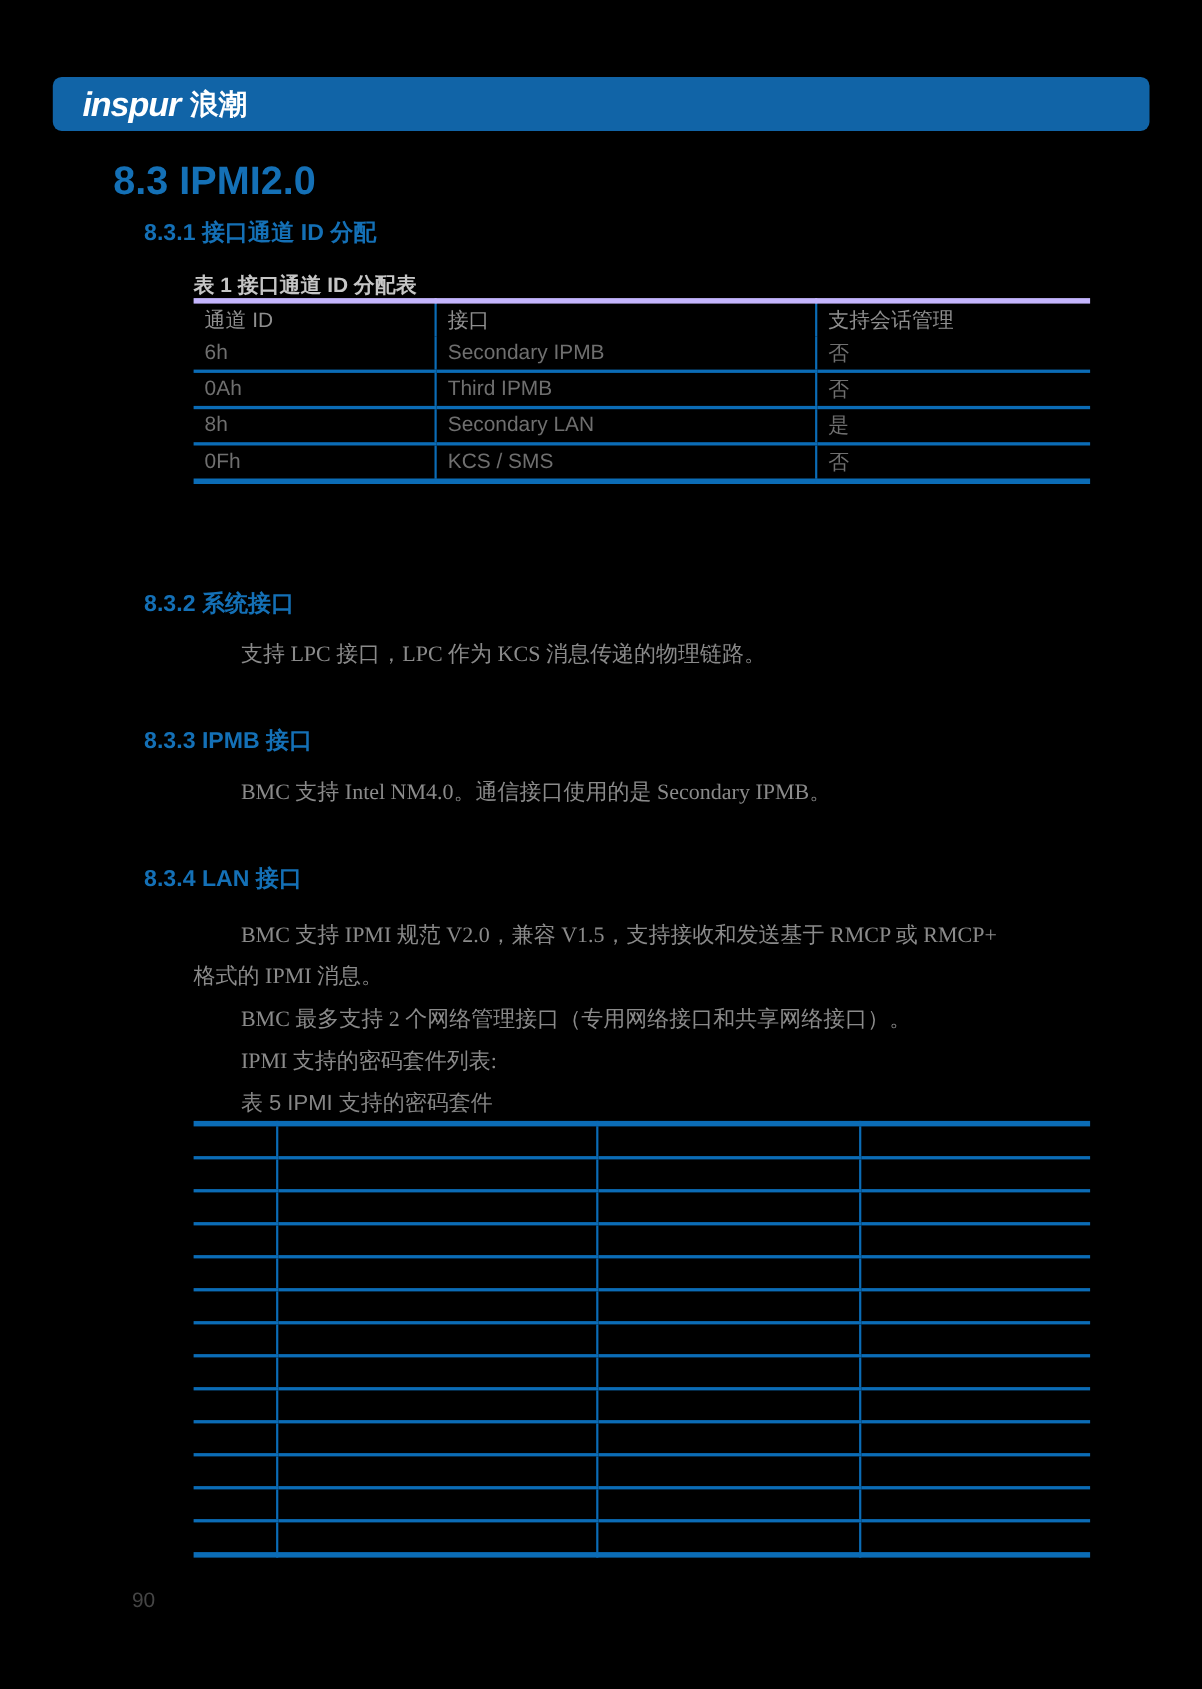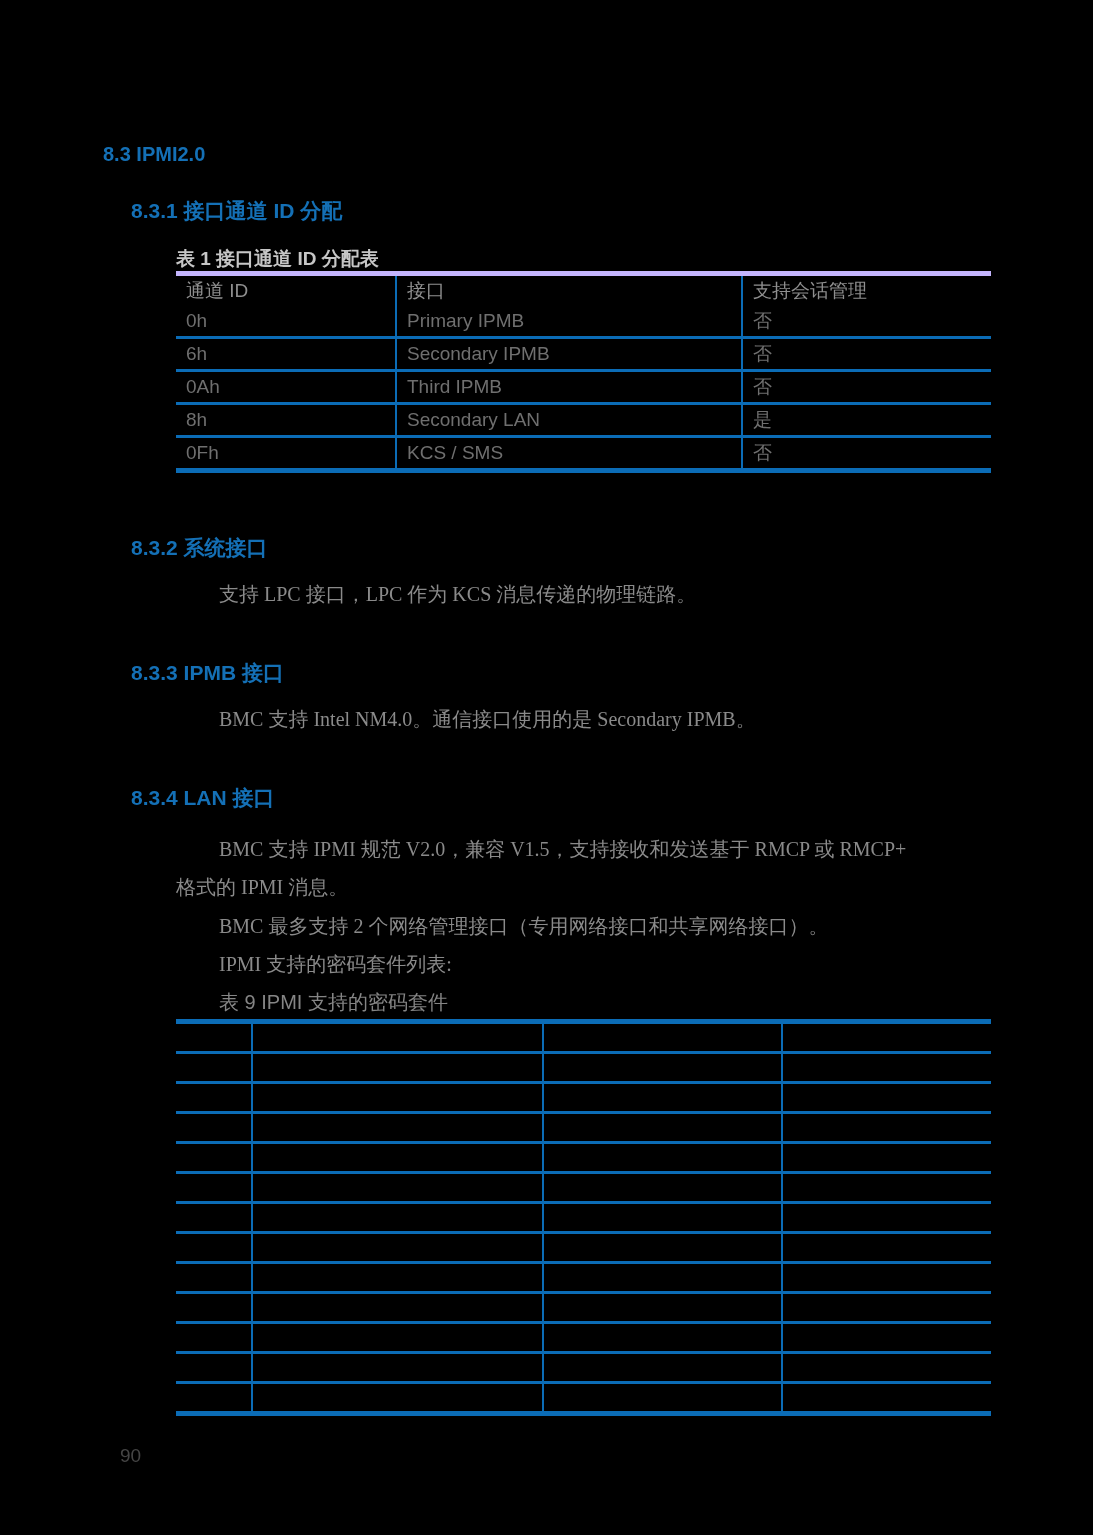--- a/index.html
+++ b/index.html
@@ -15,21 +15,21 @@
     display:flex;align-items:center;padding-left:27px;box-sizing:border-box;
   }
   .logo-latin{
     color:#fff;font-size:31px;font-weight:bold;font-style:italic;
     letter-spacing:-1px;line-height:1;
   }
   .logo-cjk{
     color:#fff;font-size:26px;font-weight:bold;line-height:1;margin-left:9px;
   }
   
-  .h1{left:103px;top:143px;color:#1470b6;font-size:20px;font-weight:bold;}
+  .h1{left:103px;top:143px;color:#1470b6;font-size:36px;font-weight:bold;}
   .h2{color:#1470b6;font-size:21px;font-weight:bold;left:131px;}
   .h2-831{top:197px;}
   .h2-832{top:534px;}
   .h2-833{top:659px;}
   .h2-834{top:784px;}
   
   .caption1{left:176px;top:246px;color:#c6c6c6;font-size:19px;font-weight:bold;}
   .caption2{left:219px;top:989px;color:#858585;font-size:20px;}
   .body-line{color:#8a8a8a;font-size:20px;white-space:nowrap;font-family:Liberation Serif, serif;}
   .p-832{left:219px;top:581px;}
@@ -54,20 +54,24 @@
   .tbl2{border-top:5px solid #0b6cb6;border-bottom:5px solid #0b6cb6;}
   .tbl2 td{height:27px;border-bottom:3px solid #0b6cb6;}
   .tbl tr > *:nth-child(n+2){border-left:2px solid #0b6cb6;}
   .tbl tr:last-child > *{border-bottom:none;}
 </style>
 </head>
 <body>
 
 <div class="page">
 
+  <div class="abs brandbar">
+    <span class="logo-latin">inspur</span>
+    <span class="logo-cjk">浪潮</span>
+  </div>
 
   <div class="abs h1">8.3 IPMI2.0</div>
 
   <div class="abs h2 h2-831">8.3.1 接口通道 ID 分配</div>
   <div class="abs caption1">表 1 接口通道 ID 分配表</div>
 
   <table class="tbl tbl1">
     <colgroup>
         <col style="width: 220px;">
         <col style="width: 346px;">
@@ -75,25 +79,20 @@
       </colgroup>
     <thead>
       <tr>
           <th>通道 ID</th>
           <th>接口</th>
           <th>支持会话管理</th>
         </tr>
     </thead>
     <tbody>
         <tr>
-          <td>0h</td>
-          <td>Primary IPMB</td>
-          <td>否</td>
-        </tr>
-        <tr>
           <td>6h</td>
           <td>Secondary IPMB</td>
           <td>否</td>
         </tr>
         <tr>
           <td>0Ah</td>
           <td>Third IPMB</td>
           <td>否</td>
         </tr>
         <tr>
@@ -113,21 +112,21 @@
   <div class="abs body-line p-832">支持 LPC 接口，LPC 作为 KCS 消息传递的物理链路。</div>
 
   <div class="abs h2 h2-833">8.3.3 IPMB 接口</div>
   <div class="abs body-line p-833">BMC 支持 Intel NM4.0。通信接口使用的是 Secondary IPMB。</div>
 
   <div class="abs h2 h2-834">8.3.4 LAN 接口</div>
   <div class="abs body-line p-834a">BMC 支持 IPMI 规范 V2.0，兼容 V1.5，支持接收和发送基于 RMCP 或 RMCP+</div>
   <div class="abs body-line p-834b">格式的 IPMI 消息。</div>
   <div class="abs body-line p-834c">BMC 最多支持 2 个网络管理接口（专用网络接口和共享网络接口）。</div>
   <div class="abs body-line p-834d">IPMI 支持的密码套件列表:</div>
-  <div class="abs caption2">表 9 IPMI 支持的密码套件</div>
+  <div class="abs caption2">表 5 IPMI 支持的密码套件</div>
 
   <table class="tbl tbl2">
     <colgroup>
         <col style="width: 76px;">
         <col style="width: 291px;">
         <col style="width: 239px;">
         <col style="width: 209px;">
       </colgroup>
     <tbody>
         <tr>

